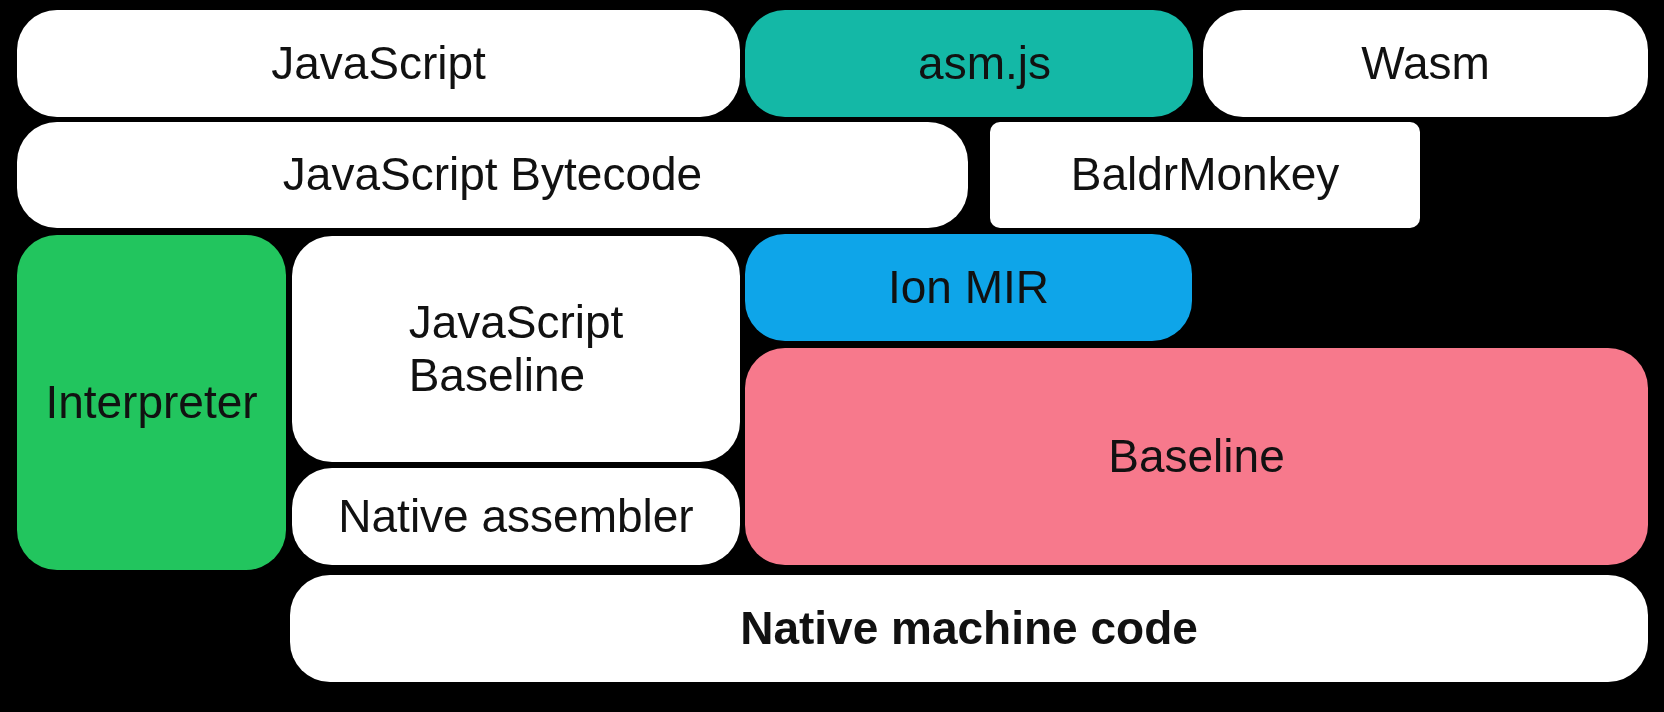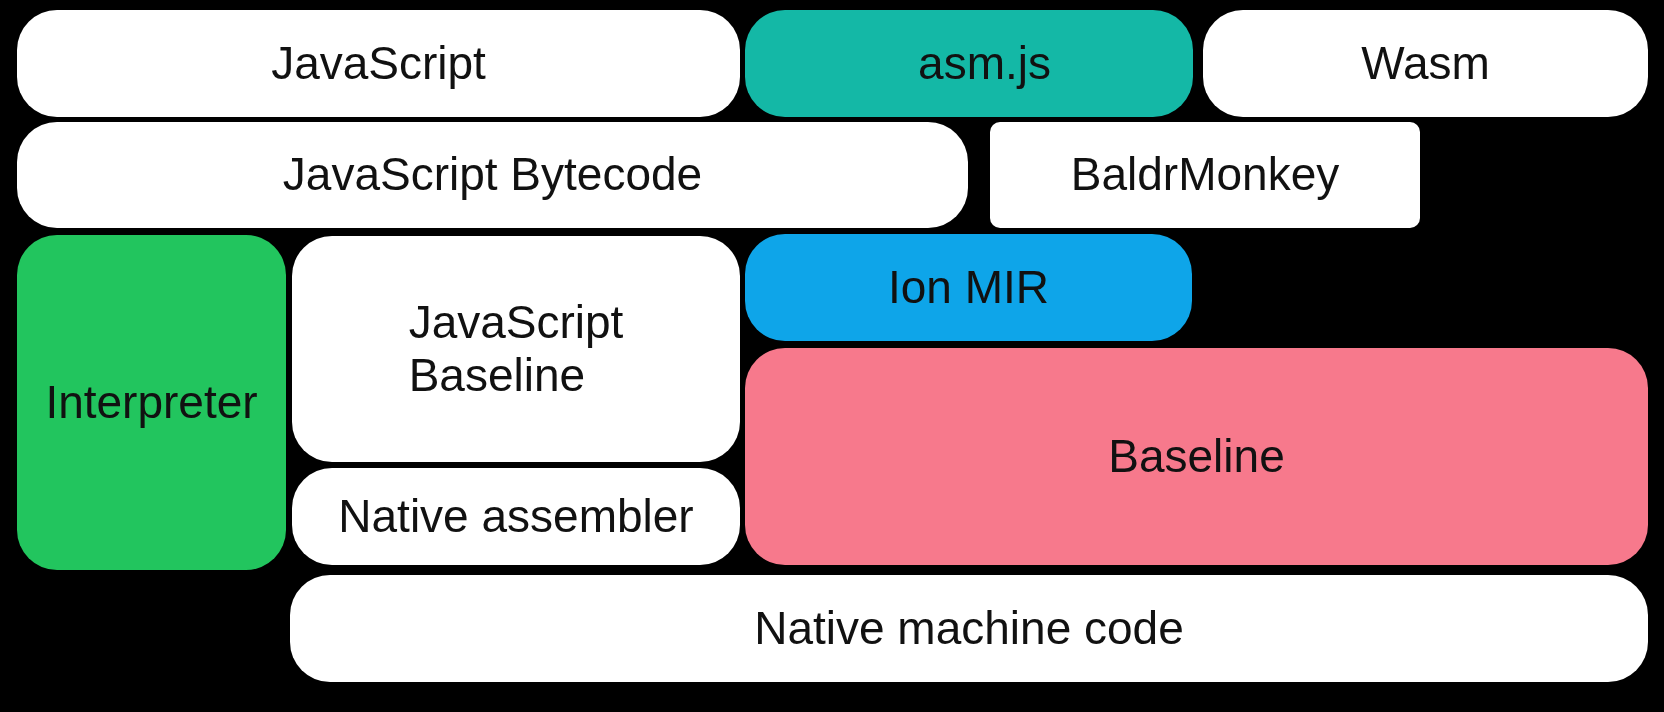--- a/index.html
+++ b/index.html
@@ -33,21 +33,21 @@
   .n-javascript        { left: 17px;   top: 10px;  width: 723px;  height: 107px; }
   .n-asmjs             { left: 745px;  top: 10px;  width: 448px;  height: 107px; }
   .n-wasm              { left: 1203px; top: 10px;  width: 445px;  height: 107px; }
   .n-js-bytecode       { left: 17px;   top: 122px; width: 951px;  height: 106px; }
   .n-baldrmonkey       { left: 990px;  top: 122px; width: 430px;  height: 106px; border-radius: 10px; }
   .n-interpreter       { left: 17px;   top: 235px; width: 269px;  height: 335px; }
   .n-js-baseline       { left: 292px;  top: 236px; width: 448px;  height: 226px; }
   .n-ion-mir           { left: 745px;  top: 234px; width: 447px;  height: 107px; }
   .n-cranelift         { left: 745px;  top: 348px; width: 903px;  height: 217px; }
   .n-macro-assembler   { left: 292px;  top: 468px; width: 448px;  height: 97px;  }
-  .n-native-machine    { left: 290px;  top: 575px; width: 1358px; height: 107px; }
+  .n-native-machine    { left: 290px;  top: 575px; width: 1358px; height: 107px; font-weight: bold; }
 </style>
 </head>
 <body>
 
 <div class="canvas" style="background-color: rgb(0, 0, 0);">
 
   <div class="node n-javascript" style="background-color: rgb(255, 255, 255);">JavaScript</div>
 
   <div class="node n-asmjs" style="background-color: #14b8a6; padding-left: 31px;">asm.js</div>
 

